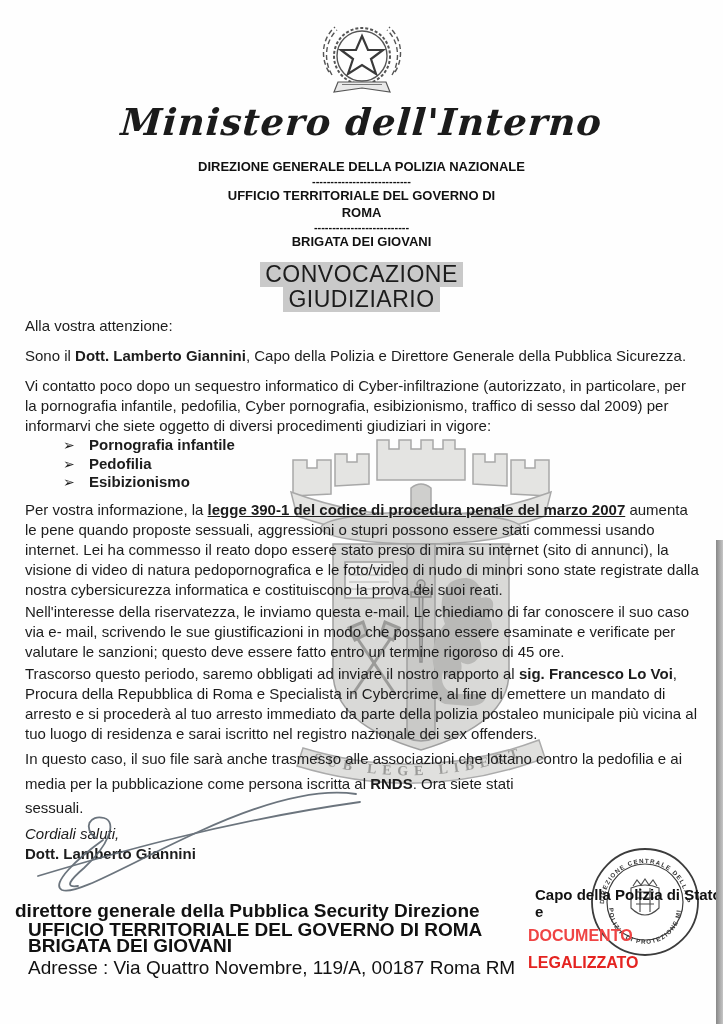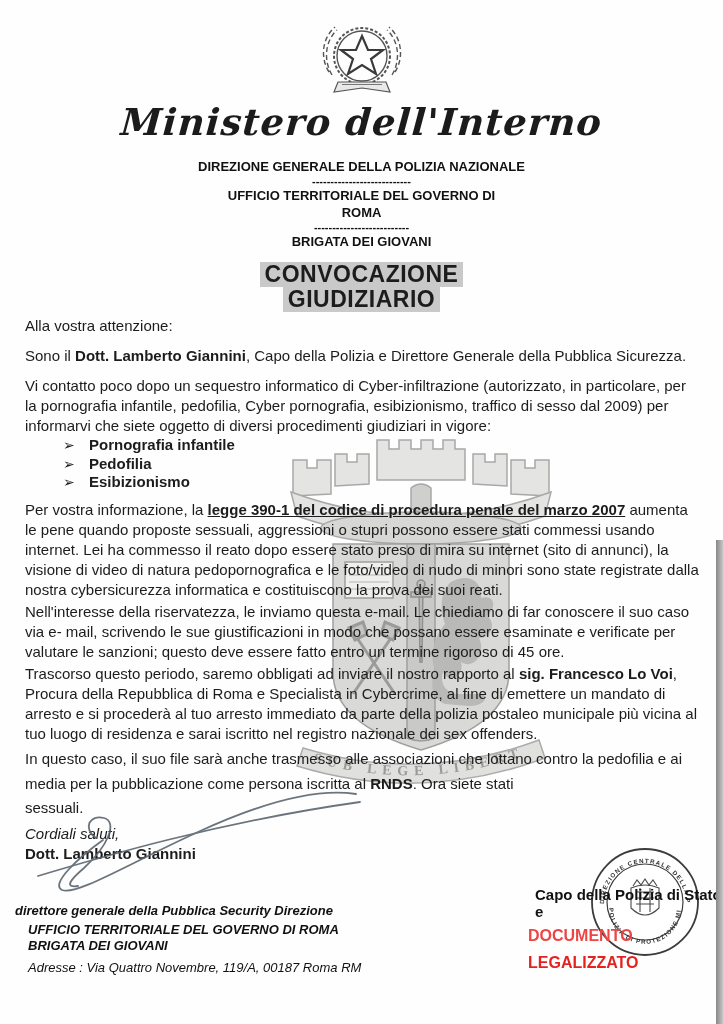--- a/index.html
+++ b/index.html
@@ -10,21 +10,21 @@
   }
   
   .emblem{display:block;margin:20px auto 0;}
   .script-title{
     margin-top:-6px;text-align:center;
     font-family:"DejaVu Serif",serif;font-style:italic;font-weight:bold;
     font-size:37px;letter-spacing:1px;color:#1b1b1b;transform:skewX(-4deg);
   }
   .hdr{margin-top:14px;text-align:center;font-weight:bold;font-size:13px;line-height:17px;color:#111;}
   .hdr .sep{font-size:11px;line-height:12px;letter-spacing:0;}
-  .doc-title{margin-top:12px;text-align:center;font-weight:bold;font-size:23px;line-height:25px;letter-spacing:.5px;}
+  .doc-title{margin-top:12px;text-align:center;font-weight:normal;font-size:23px;line-height:25px;letter-spacing:.5px;}
   .doc-title .hl{background:#c9c9c9;padding:0 5px;display:inline-block;}
   
   .content{position:relative;z-index:2;padding:0 22px 0 25px;font-size:15px;line-height:20px;}
   .content p{margin:0;}
   .salutation{margin-top:4px !important;}
   .p1{margin-top:10px !important;}
   .p2{margin-top:10px !important;}
   ul.offences{list-style:none;margin:0;padding:0 0 0 38px;font-weight:bold;line-height:18.5px;}
   ul.offences li .arrow{display:inline-block;width:26px;font-weight:normal;font-size:14px;}
   .p3{margin-top:8px !important;}
@@ -34,21 +34,21 @@
   .p7{margin-top:2px !important;}
   .closing{margin-top:6px !important;font-style:italic;}
   .sig-name{font-weight:bold;}
   b.inb{font-weight:bold;}
   .bu{font-weight:bold;text-decoration:underline;}
   
   .watermark{position:absolute;left:283px;top:432px;z-index:1;}
   
   .signature{position:absolute;left:8px;top:780px;z-index:3;}
   
-  .footer-left{position:absolute;left:15px;top:902px;z-index:2;font-size:13px;color:#111;font-style:italic;}
+  .footer-left{position:absolute;left:15px;top:902px;z-index:2;font-size:19px;color:#111;}
   .fl1{font-weight:bold;line-height:18px;}
   .fl2{font-weight:bold;line-height:18px;margin-top:9px;}
   .fl3,.fl4{font-weight:bold;line-height:16px;padding-left:13px;}
   .fl3{margin-top:2px;}
   .fl5{line-height:16px;padding-left:13px;margin-top:6px;}
   .footer-right{position:absolute;left:528px;top:886px;width:195px;z-index:3;}
   .fr-bold{font-weight:bold;font-size:15px;color:#111;padding-left:7px;}
   .fr-red{font-weight:bold;font-size:16px;line-height:23px;margin-top:4px;}
   .stamp{position:absolute;left:589px;top:846px;z-index:2;}
   .edge-strip{

